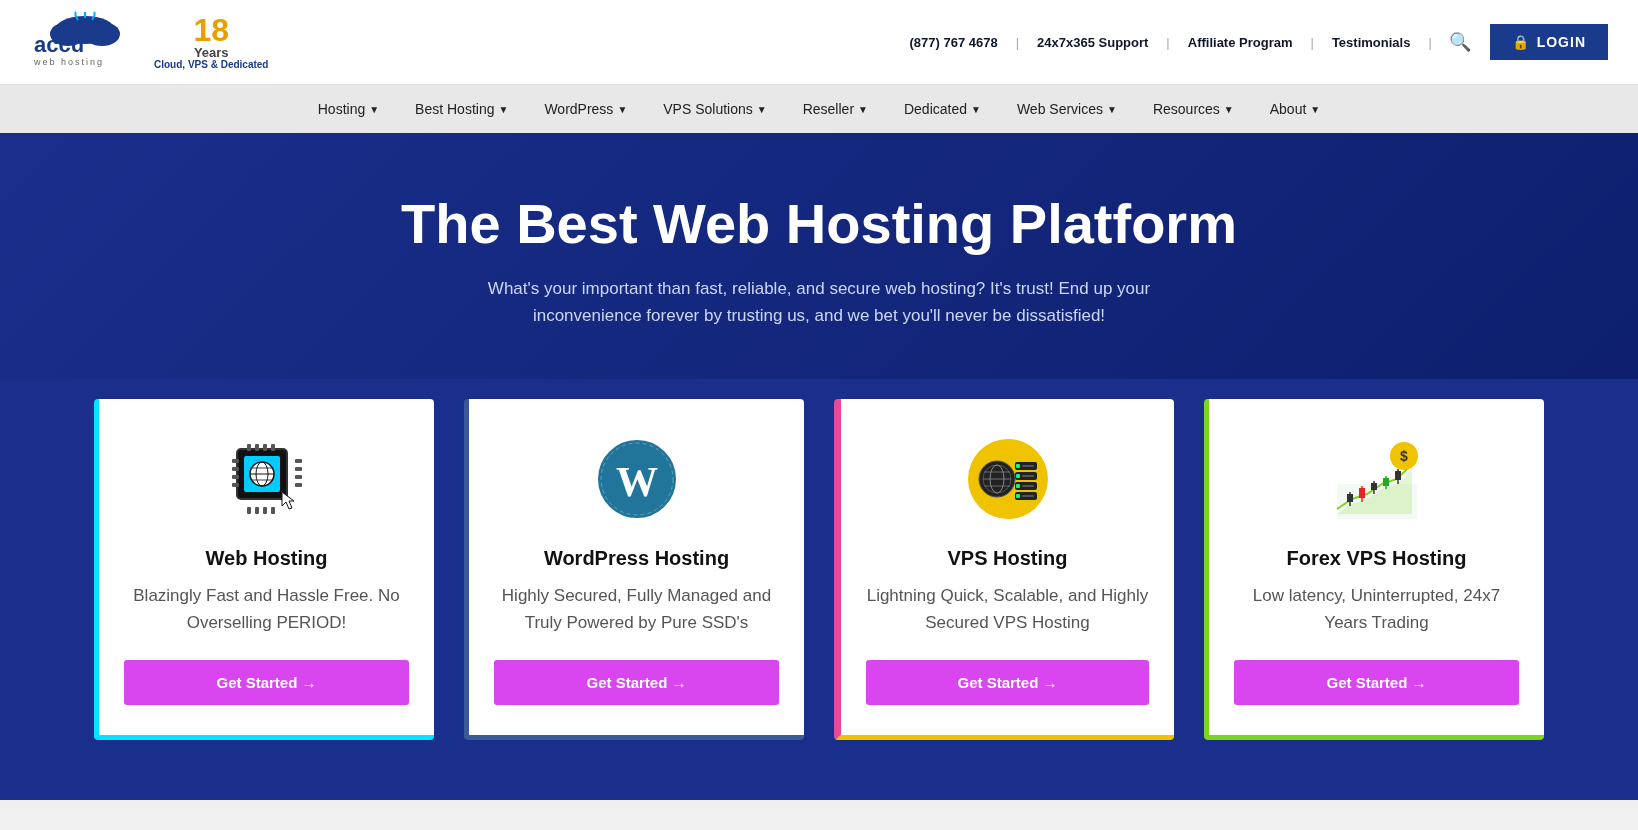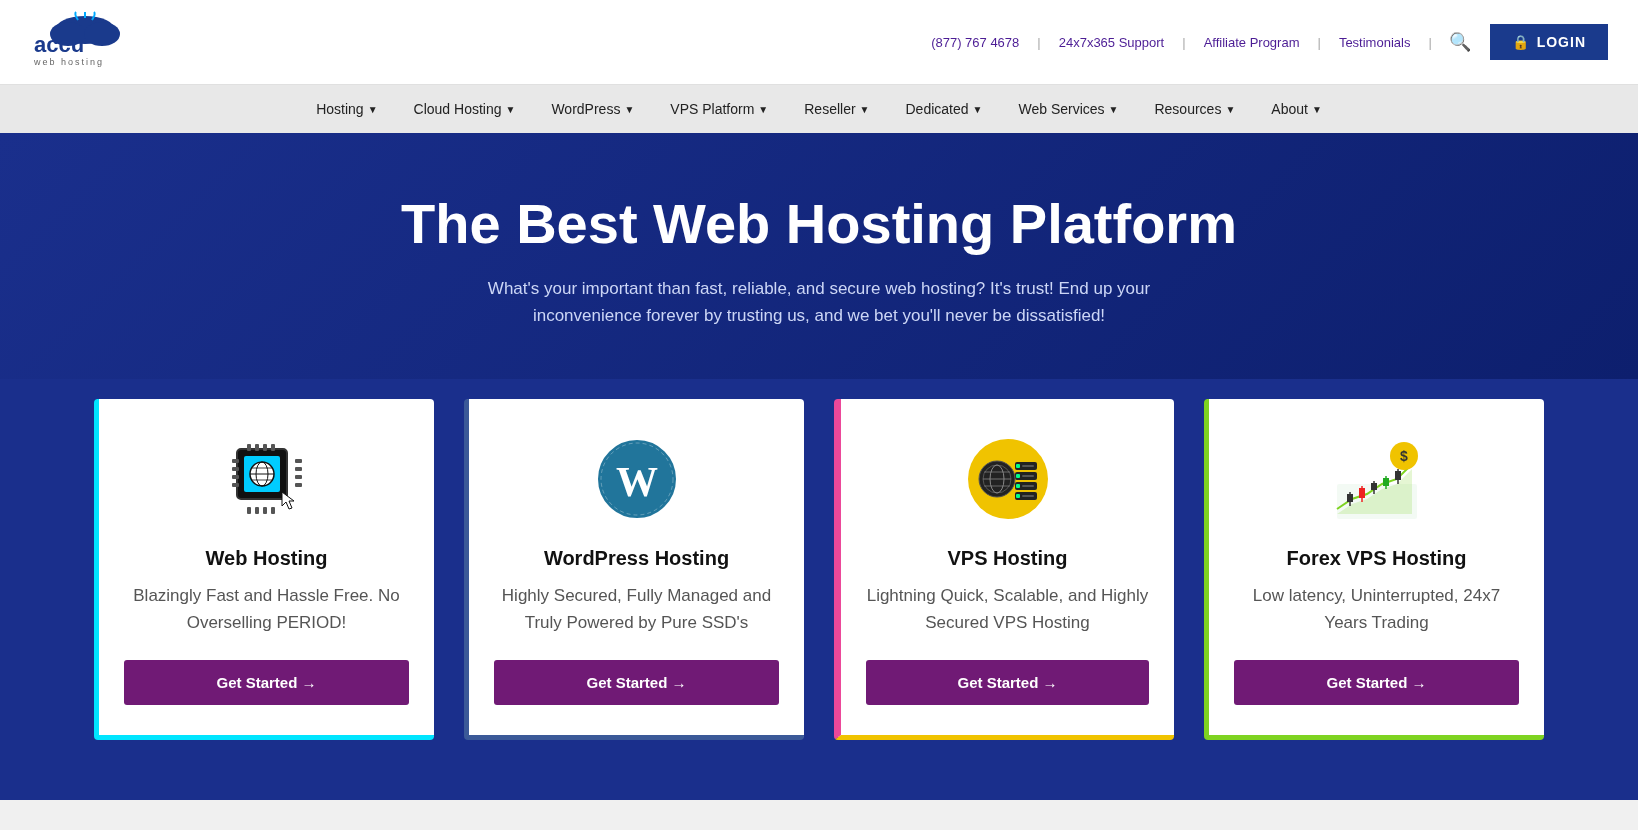--- a/index.html
+++ b/index.html
@@ -43,23 +43,24 @@
     }
 
     .top-nav {
       display: flex;
       align-items: center;
       gap: 18px;
       font-size: 13px;
       color: #333;
     }
     .top-nav-item {
-      color: #4c1d95;
+      color: #0f172a;
       text-decoration: none;
       cursor: pointer;
+      font-weight: bold;
     }
     .top-nav-sep {
       color: #aaa;
     }
     .top-search-icon {
       font-size: 18px;
       color: #333;
       cursor: pointer;
     }
     .login-btn {
@@ -166,21 +167,21 @@
     }
     .card-desc {
       font-size: 17px;
       color: #555;
       text-align: center;
       line-height: 1.6;
       margin-bottom: 24px;
       flex-grow: 1;
     }
     .card-btn {
-      background: #701a75;
+      background: #d946ef;
       color: #fff;
       border: none;
       padding: 14px 15px;
       font-size: 15px;
       font-weight: 700;
       cursor: pointer;
       border-radius: 3px;
       display: flex;
       align-items: center;
       gap: 8px;
@@ -207,20 +208,25 @@
           <ellipse cx="55" cy="20" rx="30" ry="14" fill="#1a3a8c"></ellipse>
           <ellipse cx="38" cy="24" rx="18" ry="12" fill="#1a3a8c"></ellipse>
           <ellipse cx="72" cy="24" rx="18" ry="12" fill="#1a3a8c"></ellipse>
 
           <path d="M55 8 Q55 2 55 2" stroke="#00aaff" stroke-width="2" fill="none"></path>
           <path d="M48 10 Q44 4 46 2" stroke="#00aaff" stroke-width="2" fill="none"></path>
           <path d="M62 10 Q66 4 64 2" stroke="#00aaff" stroke-width="2" fill="none"></path>
           <text x="4" y="42" font-size="22" font-weight="900" fill="#1a3a8c" font-family="Arial">accu</text>
           <text x="4" y="55" font-size="9" fill="#666" font-family="Arial" letter-spacing="2">web hosting</text>
         </svg>
+      </div>
+      <div class="logo-badge">
+        <span class="logo-years">18</span>
+        <span class="logo-years-label">Years</span>
+        <span class="logo-cloud-text">Cloud, VPS &amp; Dedicated</span>
       </div>
     </div>
   </div>
 
   <div class="top-nav">
     <span class="top-nav-item">(877) 767 4678</span>
     <span class="top-nav-sep">|</span>
     <a class="top-nav-item">24x7x365 Support</a>
     <span class="top-nav-sep">|</span>
     <a class="top-nav-item">Affiliate Program</a>
@@ -235,29 +241,29 @@
   </div>
 </div>
 
 <nav class="main-nav">
   <div class="nav-items">
     <div class="nav-item">
       <span>Hosting</span>
       <span class="nav-arrow">▼</span>
     </div>
     <div class="nav-item">
-      <span>Cloud Hosting</span>
+      <span>Best Hosting</span>
       <span class="nav-arrow">▼</span>
     </div>
     <div class="nav-item">
       <span>WordPress</span>
       <span class="nav-arrow">▼</span>
     </div>
     <div class="nav-item">
-      <span>VPS Platform</span>
+      <span>VPS Solutions</span>
       <span class="nav-arrow">▼</span>
     </div>
     <div class="nav-item">
       <span>Reseller</span>
       <span class="nav-arrow">▼</span>
     </div>
     <div class="nav-item">
       <span>Dedicated</span>
       <span class="nav-arrow">▼</span>
     </div>

